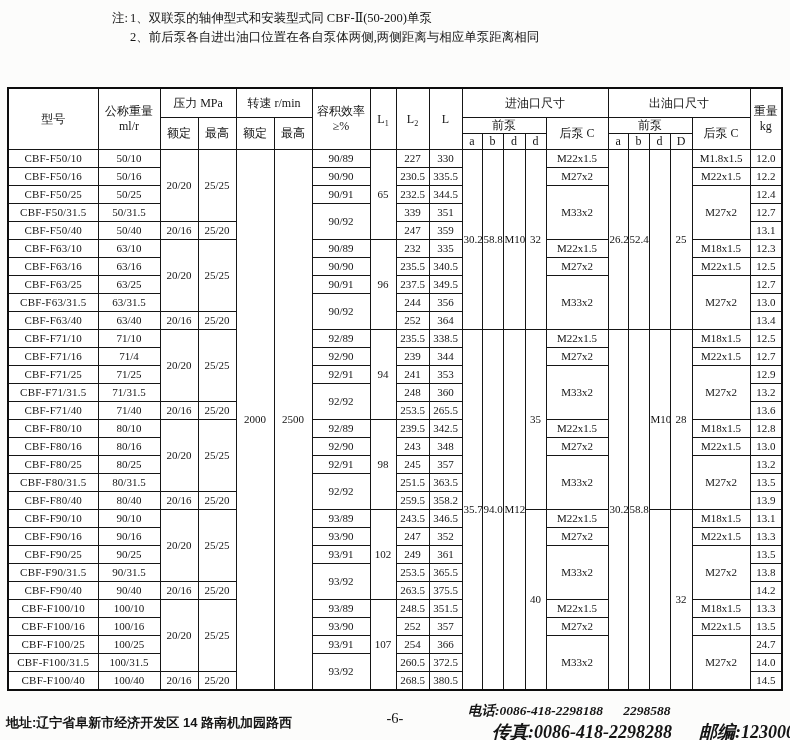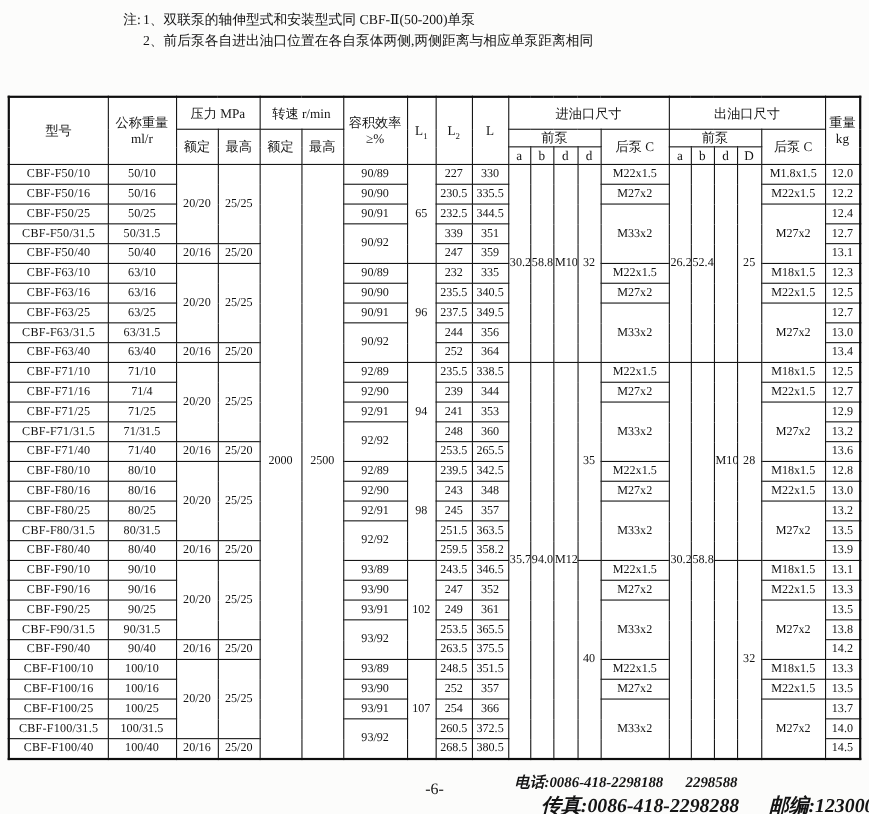--- a/index.html
+++ b/index.html
@@ -418,21 +418,21 @@
           <td>13.5</td>
         </tr>
         <tr>
           <td class="c-model">CBF-F100/25</td>
           <td>100/25</td>
           <td>93/91</td>
           <td>254</td>
           <td>366</td>
           <td rowspan="3" class="c-thread">M33x2</td>
           <td rowspan="3" class="c-thread">M27x2</td>
-          <td>13.7</td>
+          <td>24.7</td>
         </tr>
         <tr>
           <td class="c-model">CBF-F100/31.5</td>
           <td>100/31.5</td>
           <td rowspan="2">93/92</td>
           <td>260.5</td>
           <td>372.5</td>
           <td>14.0</td>
         </tr>
         <tr>
@@ -440,17 +440,18 @@
           <td>100/40</td>
           <td>20/16</td>
           <td>25/20</td>
           <td>268.5</td>
           <td>380.5</td>
           <td>14.5</td>
         </tr>
       </tbody>
   </table>
 
+  <div class="footer-address">地址:辽宁省阜新市经济开发区 14 路南机加园路西</div>
   <div class="footer-page">-6-</div>
   <div class="footer-phone">电话:0086-418-2298188      2298588</div>
   <div class="footer-fax">传真:0086-418-2298288      邮编:123000</div>
 
 </div>
 
 </body></html>

